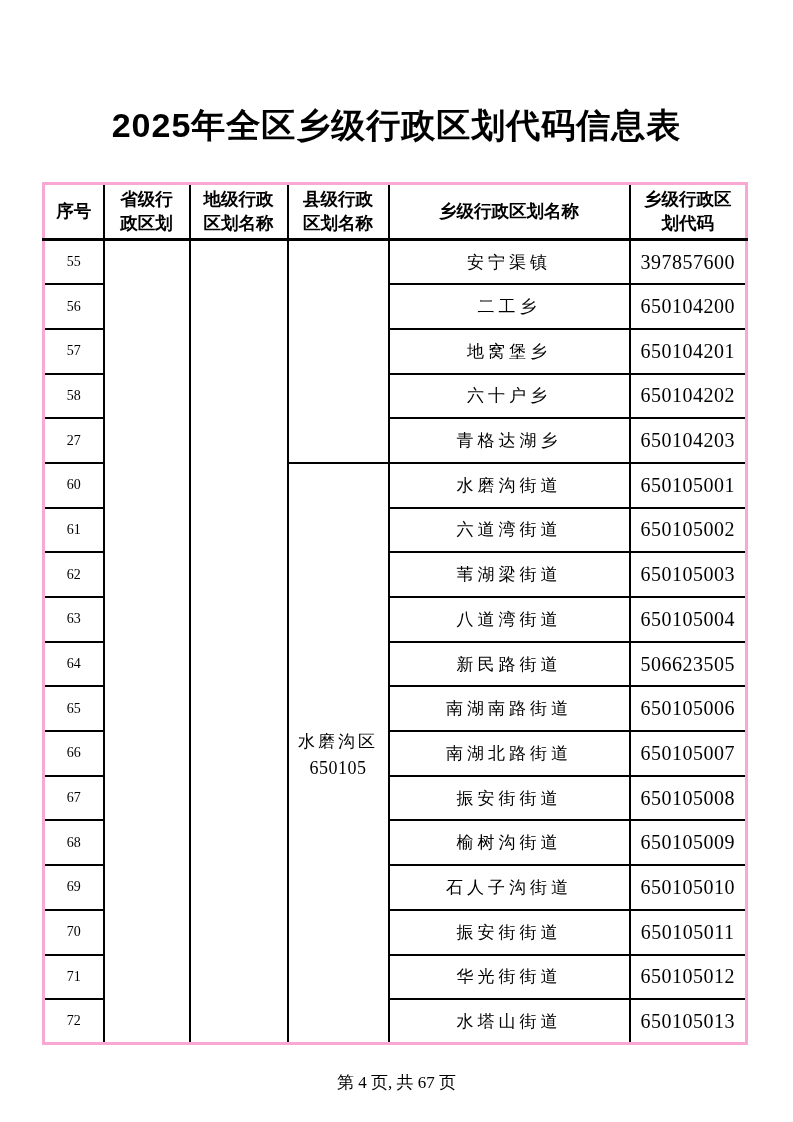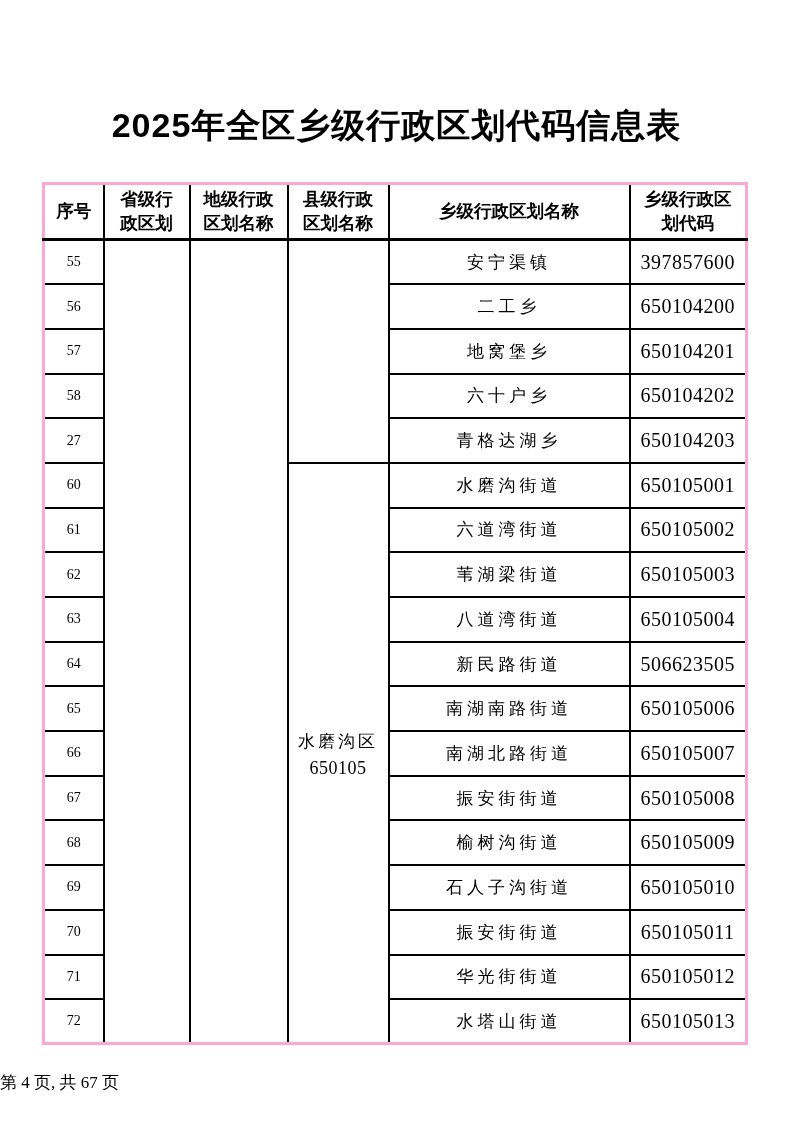--- a/index.html
+++ b/index.html
@@ -76,20 +76,21 @@
   }
   td.cell-county .county-code {
     font-size: 18px;
     letter-spacing: 0.5px;
   }
   .page-footer {
     position: absolute;
     top: 1071px;
     left: 0;
     width: 100%;
+    text-align: center;
     font-size: 17px;
     color: #000;
   }
 </style>
 </head>
 <body>
 
 <div class="page">
 
   <div class="doc-title">2025年全区乡级行政区划代码信息表</div>

